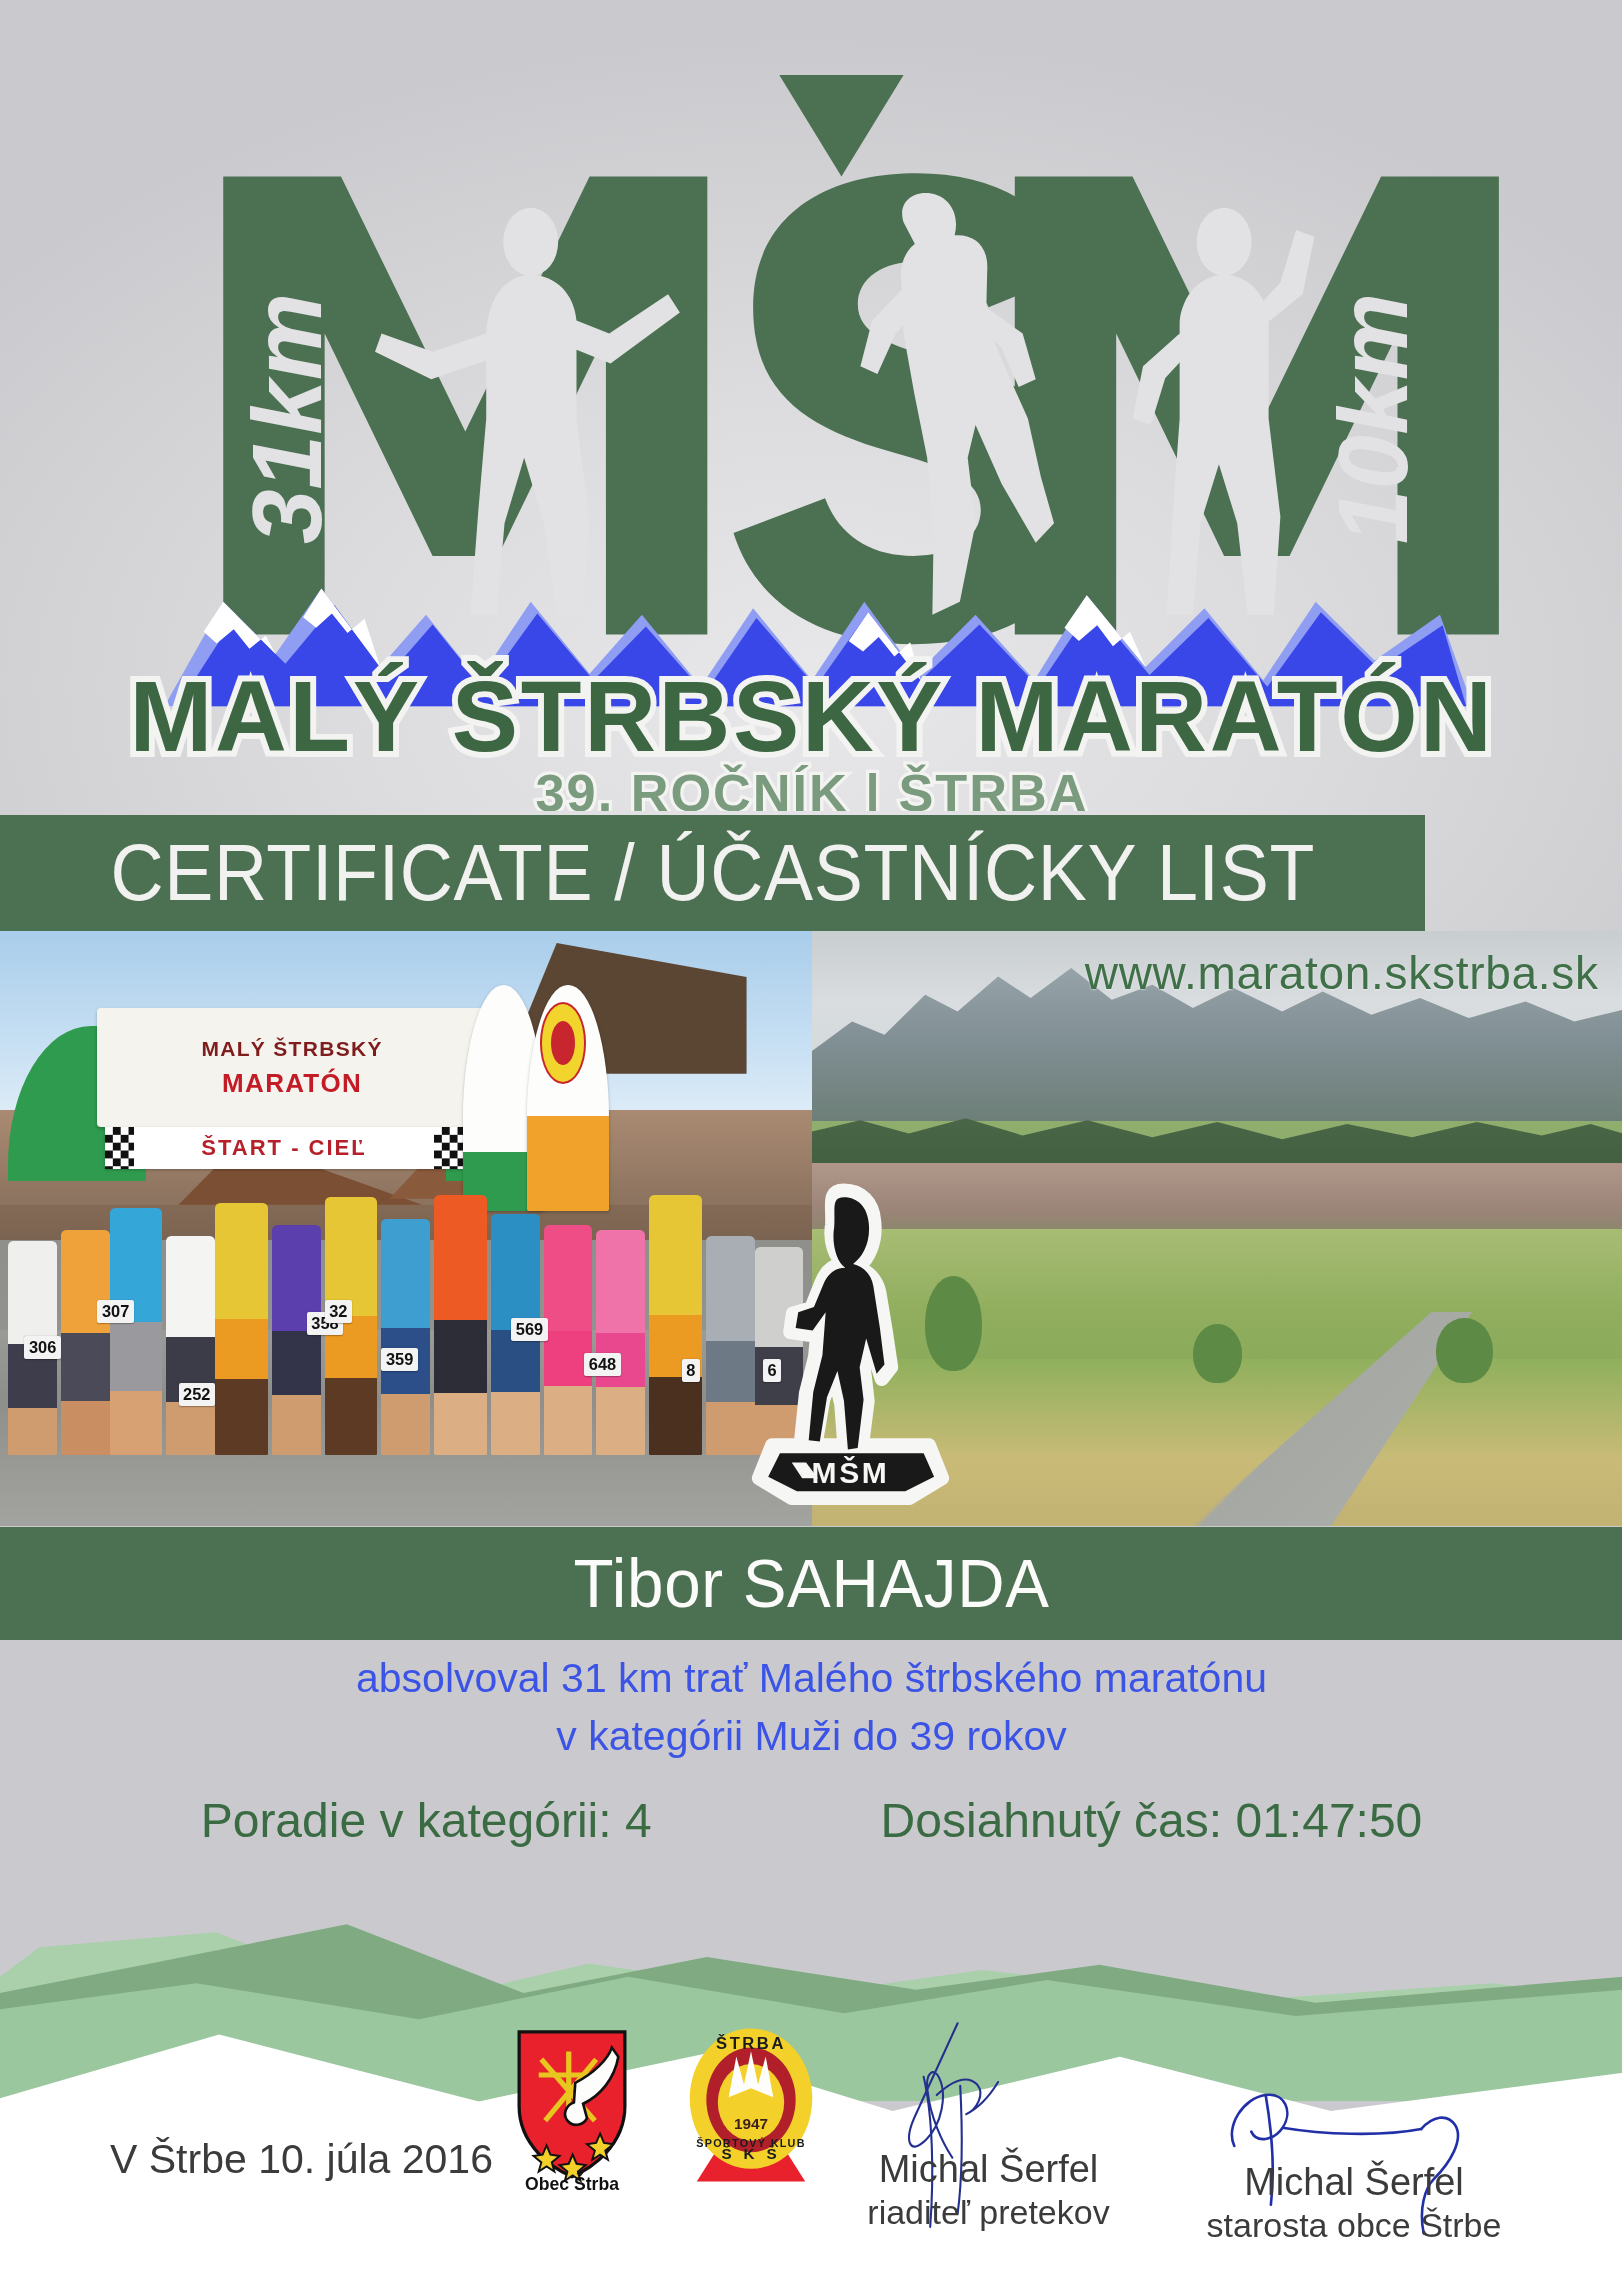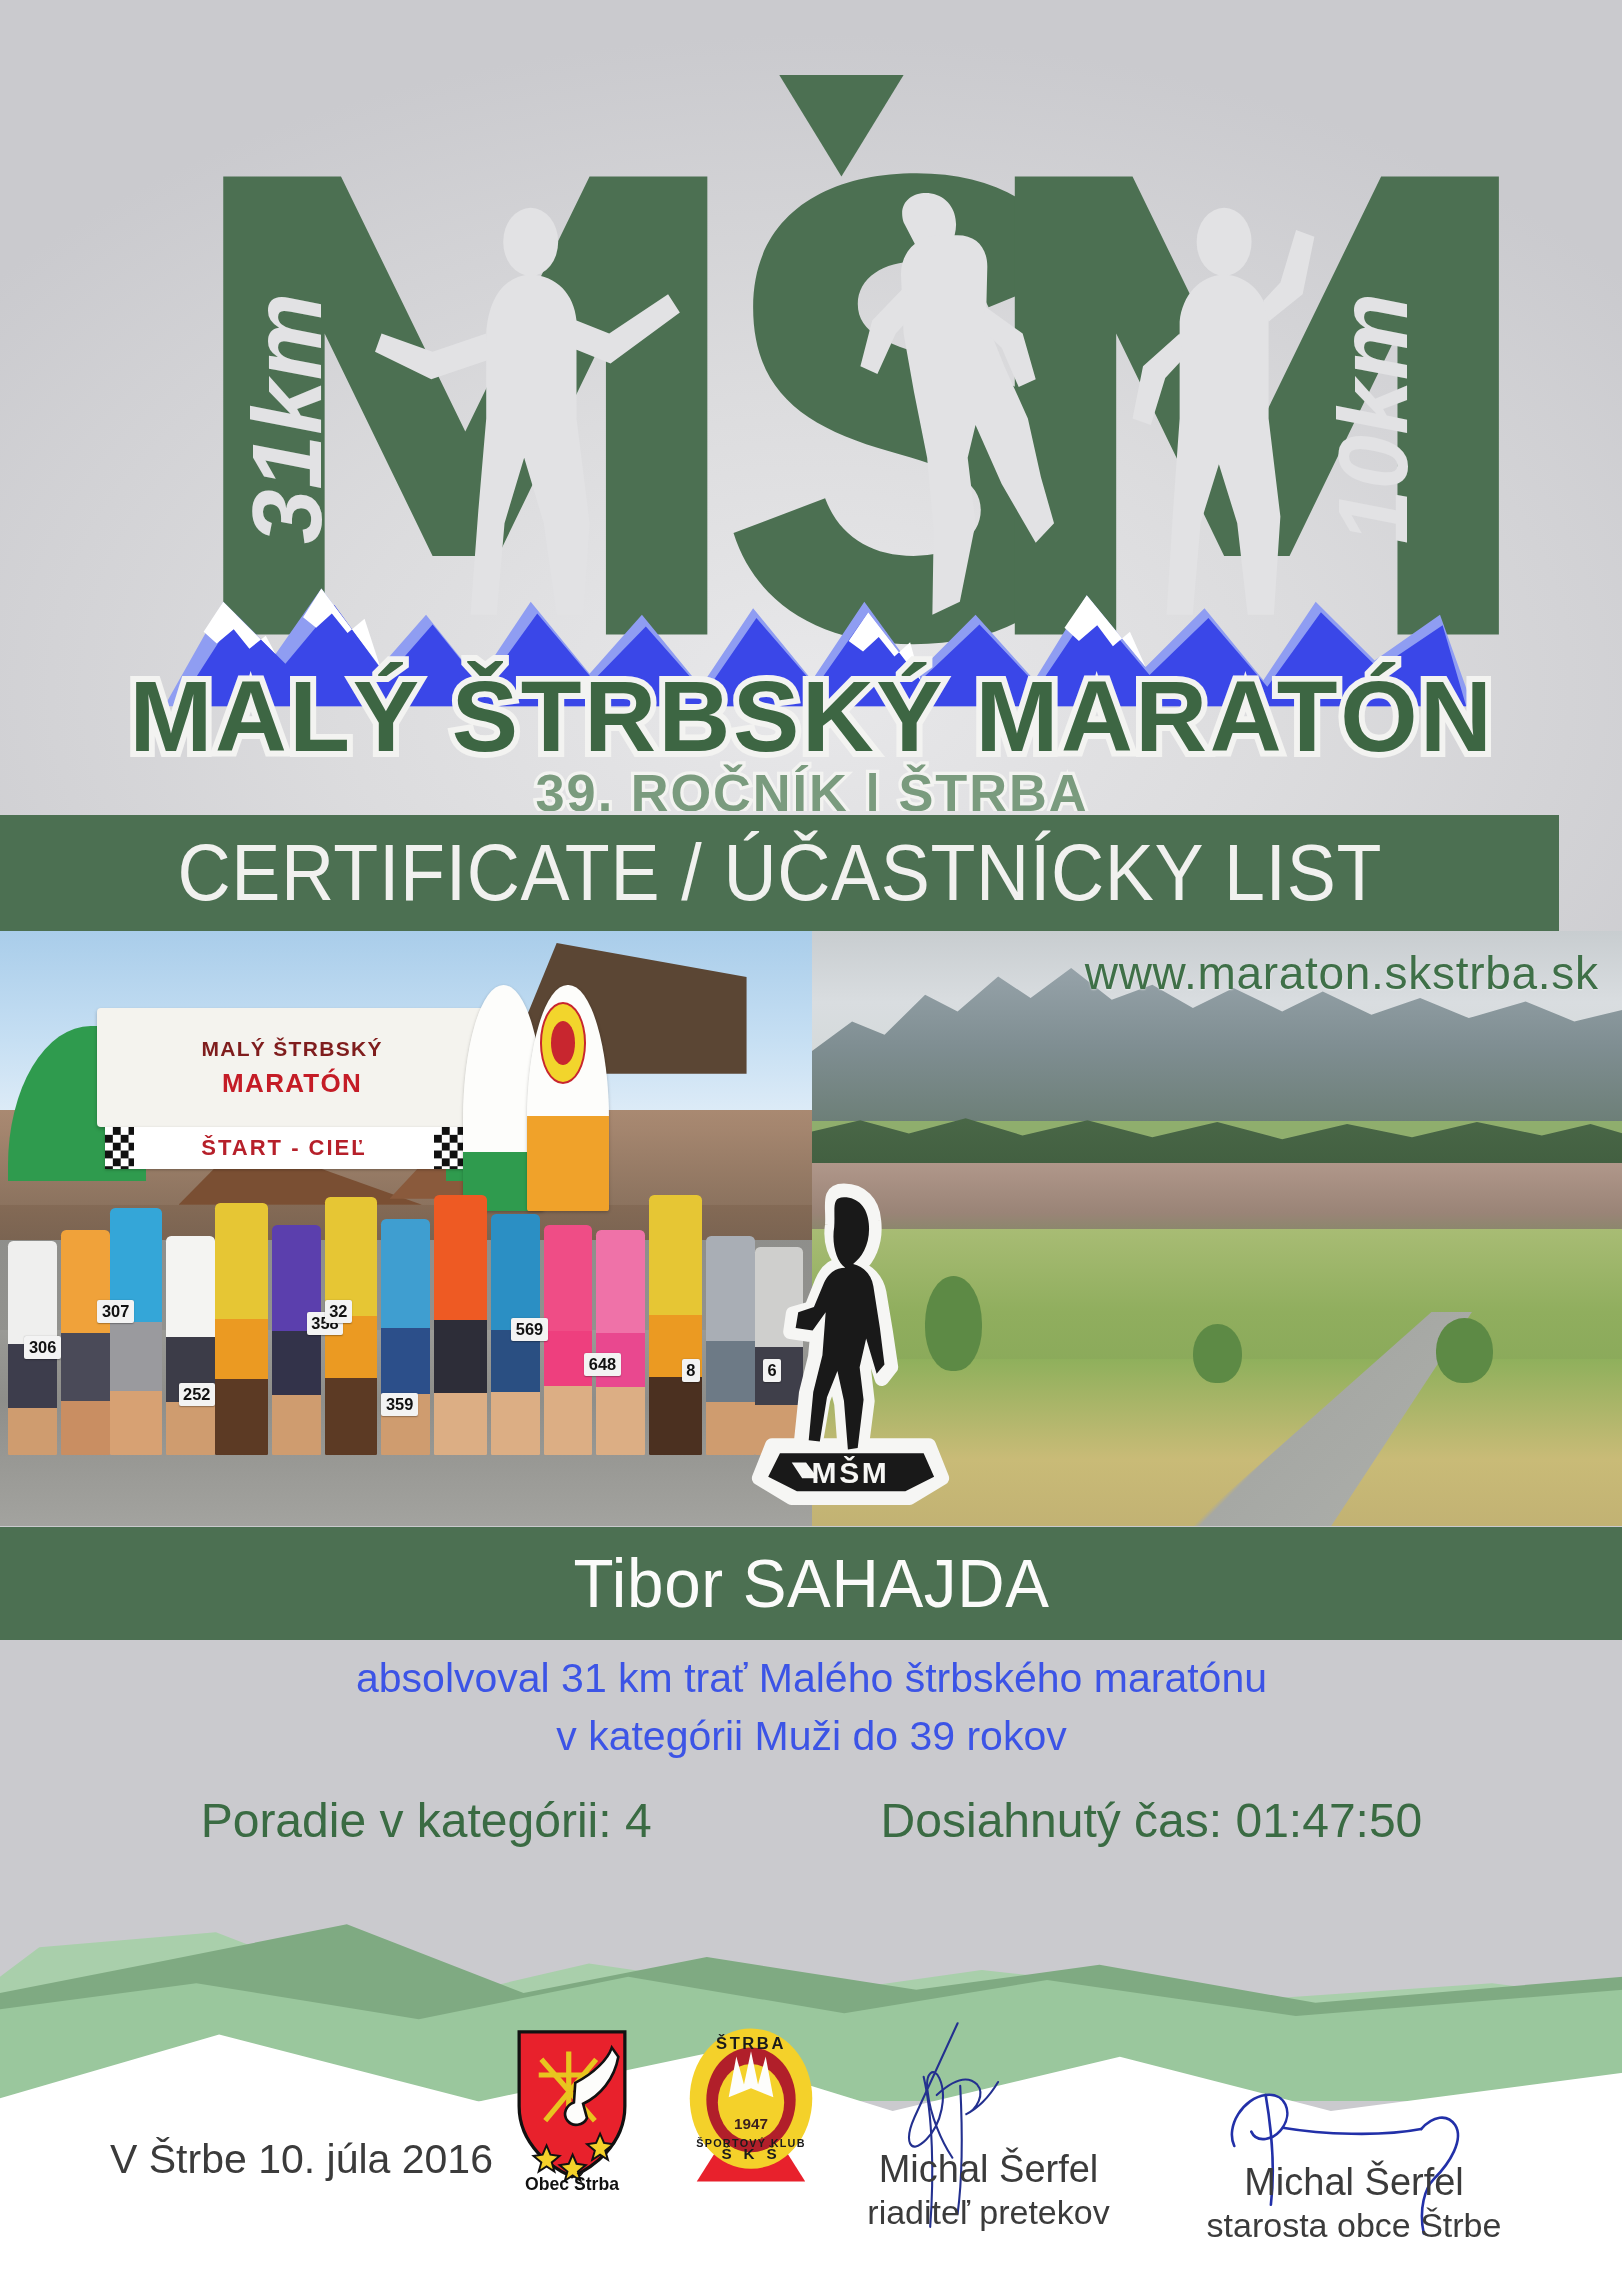--- a/index.html
+++ b/index.html
@@ -15,21 +15,21 @@
     background:radial-gradient(ellipse 1047px 654px at 50% 30%, #e8e8ea 0%, #dcdcde 45%, #cacace 100%);
     overflow:hidden;
   }
 
   
   #logo-block{position:absolute;left:0;top:0;width:1623px;height:815px;}
   #logo-svg{position:absolute;left:50%;transform:translateX(-50%);top:26px;width:1374px;height:785px;}
 
   
   #title-band{
-    position:absolute;left:0;top:815px;width:1559px;height:116px;
+    position:absolute;left:0;top:815px;width:1425px;height:116px;
     background:#4c7052;
     display:flex;align-items:center;justify-content:center;
   }
   #title-band .ttl{
     color:#f1f1ef;font-size:80px;letter-spacing:0.7px;
     font-family:"Liberation Sans",sans-serif;font-weight:400;
     transform:scaleX(0.92);white-space:nowrap;
   }
 
   
@@ -269,21 +269,21 @@
         <div class="rn" style="left:67%;width:6%;height:84%;background:linear-gradient(180deg,#ef4d86 0%,#ef4d86 46%,#ee3f7e 46%,#ee3f7e 70%,#dcae84 70%);"></div>
         <div class="rn" style="left:73.5%;width:6%;height:82%;background:linear-gradient(180deg,#ef72a8 0%,#ef72a8 46%,#e9488f 46%,#e9488f 70%,#dcae84 70%);"></div>
         <div class="rn" style="left:80%;width:6.5%;height:95%;background:linear-gradient(180deg,#e6c634 0%,#e6c634 46%,#eb9a22 46%,#eb9a22 70%,#4b3020 70%);"></div>
         <div class="rn" style="left:87%;width:6%;height:80%;background:linear-gradient(180deg,#a9aeb5 0%,#a9aeb5 48%,#6d7a86 48%,#6d7a86 76%,#cf9c6f 76%);"></div>
         <div class="rn" style="left:93%;width:6%;height:76%;background:linear-gradient(180deg,#cfcfcd 0%,#cfcfcd 48%,#3f3f4a 48%,#3f3f4a 76%,#cf9c6f 76%);"></div>
       </div>
 
       <div class="bibwrap" style="left:12%;top:62%;">307</div>
       <div class="bibwrap" style="left:32%;top:64%;margin-left:47px;">358</div>
       <div class="bibwrap" style="left:40%;top:62%;">32</div>
-      <div class="bibwrap" style="left:47%;top:70%;margin-top:45px;">359</div>
+      <div class="bibwrap" style="left:47%;top:70%;">359</div>
       <div class="bibwrap" style="left:63%;top:65%;">569</div>
       <div class="bibwrap" style="left:72%;top:71%;">648</div>
       <div class="bibwrap" style="left:84%;top:72%;">8</div>
       <div class="bibwrap" style="left:94%;top:72%;">6</div>
       <div class="bibwrap" style="left:3%;top:68%;">306</div>
       <div class="bibwrap" style="left:22%;top:76%;">252</div>
     </div>
 
     <div class="photo" id="photo-right">
       <div class="r-sky"></div>

